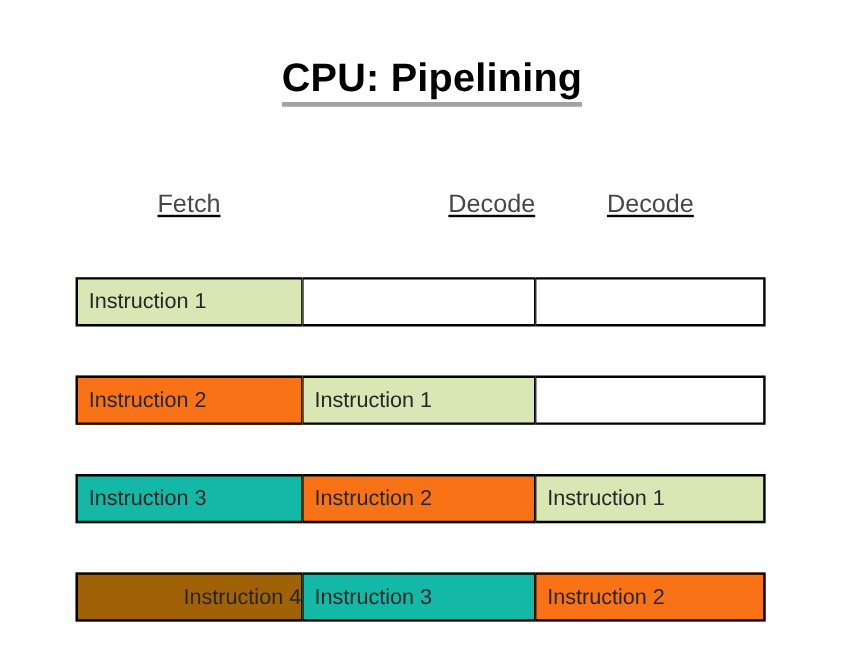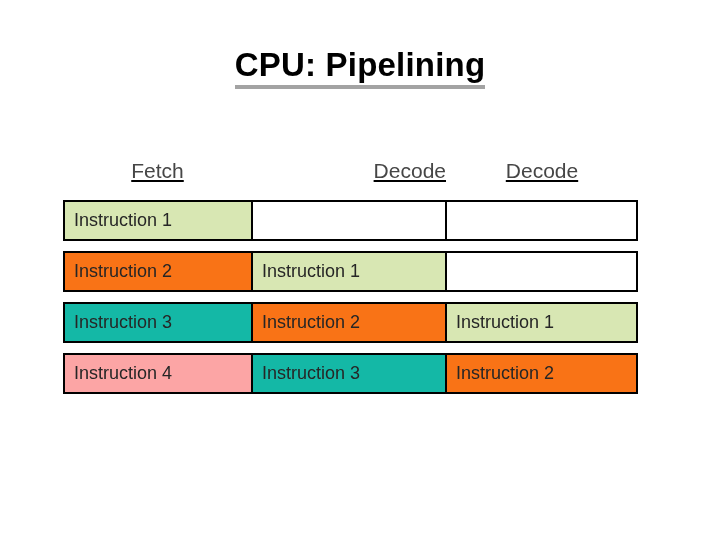--- a/index.html
+++ b/index.html
@@ -56,21 +56,21 @@
     line-height: 1;
   }
   .col-fetch   { width: 189px; }
   .col-decode  { width: 194px; text-align: right; }
   .col-execute { width: 192px; }
 
   .stage-row {
     display: flex;
     width: 575px;
     height: 41px;
-    margin-top: 10px;
+    margin-top: 41px;
     box-sizing: border-box;
   }
   .stage-row:first-of-type { margin-top: 6px; }
 
   .cell {
     box-sizing: border-box;
     border: 2px solid #000000;
     border-right-width: 1px;
     border-left-width: 1px;
     display: flex;
@@ -81,21 +81,21 @@
     color: #262626;
     background: #ffffff;
     position: relative;
   }
   .cell:first-child { border-left-width: 2px; }
   .cell:last-child  { border-right-width: 2px; }
 
   .cell.c-green    { background: #d8e7b3; }
   .cell.c-lavender { background: #f97316; }
   .cell.c-blue     { background: #14b8a6; }
-  .cell.c-orange   { background: #fca5a5; }
+  .cell.c-orange   { background: #a16207; justify-content: flex-end; }
   .cell.c-empty    { background: #ffffff; }
   .cell-label { white-space: nowrap; }
 </style>
 </head>
 <body>
 
 <div id="slide-title">
   <span class="title-text">CPU: Pipelining</span>
 </div>
 

